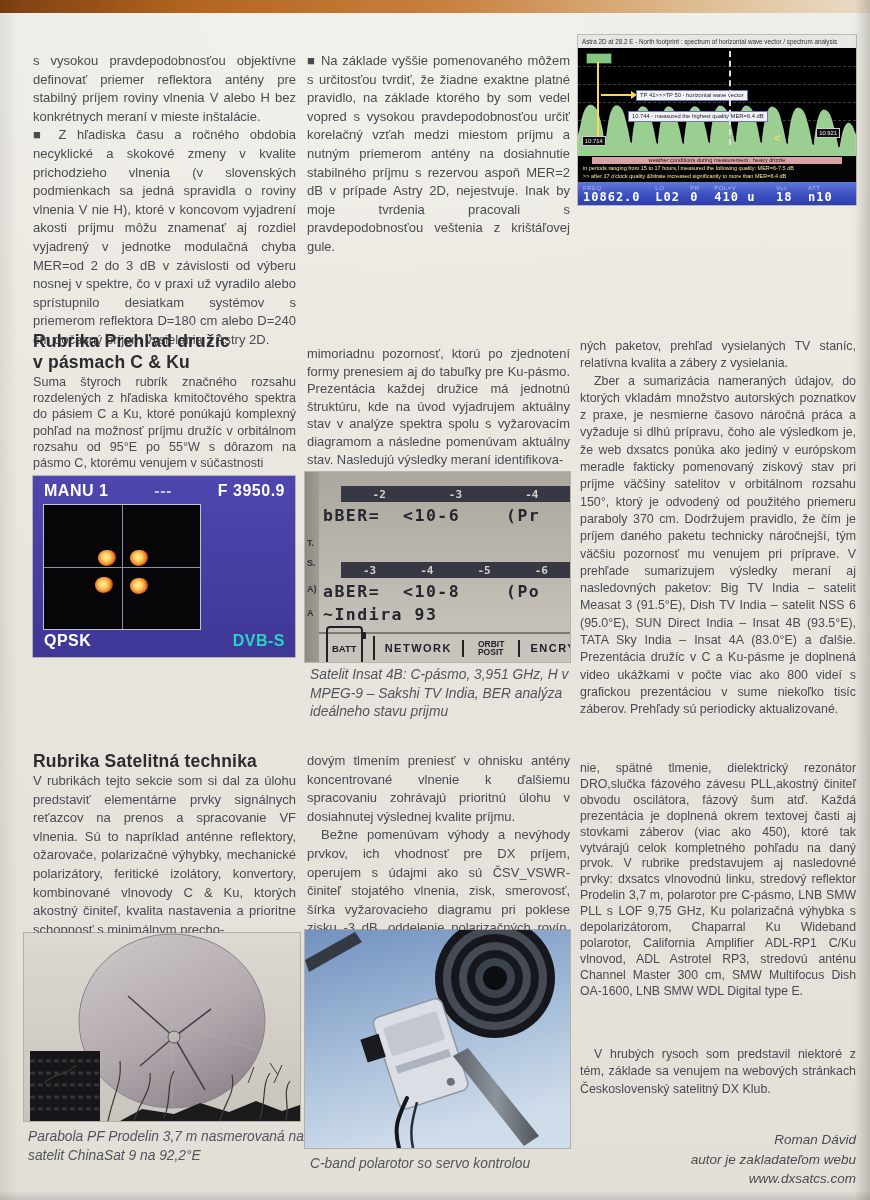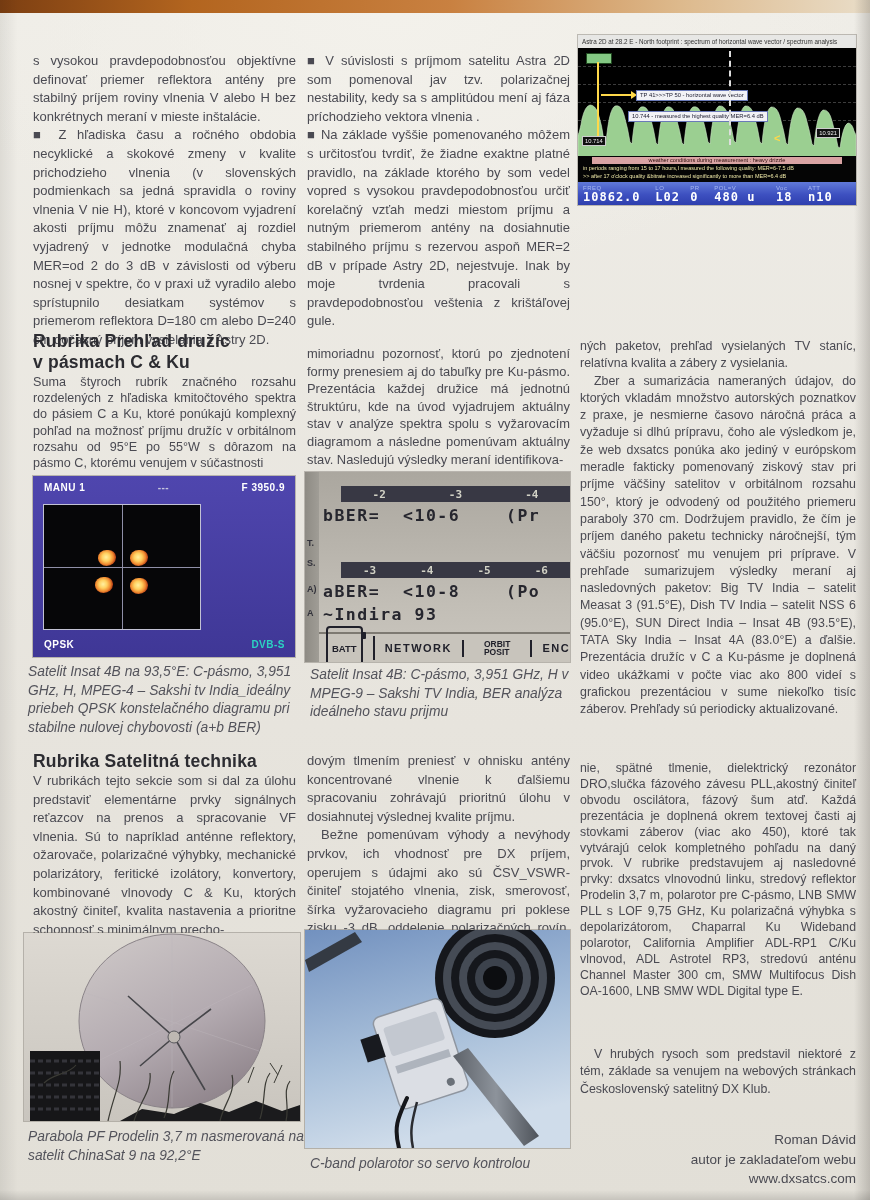--- a/index.html
+++ b/index.html
@@ -22,21 +22,21 @@
   .h1 { position:absolute; font-weight:bold; color:#2c2c31; white-space:pre-line;
         font-size:17.5px; line-height:20.5px; letter-spacing:0.2px; }
   .cap { position:absolute; font-style:italic; color:#53535b; font-size:13.8px; line-height:18.6px; }
 
   .c12 { font-size:13px; line-height:18.6px; }
   .tight { font-size:12.6px; line-height:16.2px; }
   .mid2 { font-size:12.9px; line-height:17.6px; }
   .c3a { font-size:12.4px; line-height:17.3px; }
   .c3b { font-size:12.3px; line-height:15.9px; }
   .indent { text-indent:14px; }
-  .sig { position:absolute; color:#4a4a52; text-align:right;
+  .sig { position:absolute; font-style:italic; color:#4a4a52; text-align:right;
          font-size:13.5px; line-height:19.5px; white-space:pre-line; }
 
   .figframe { box-shadow:0 0 0 1px rgba(110,105,98,0.4); }
 
   
   .spec { position:absolute; left:578px; top:35px; width:278px; height:170px; background:#060606; }
   .spec-title { position:absolute; top:0; left:0; right:0; height:13px; background:#e7e7e5;
                 color:#333; font-size:6.3px; line-height:13px; padding-left:4px;
                 white-space:nowrap; overflow:hidden; }
   .spec-main { position:absolute; top:13px; left:0; right:0; height:109px; background:#000; overflow:hidden; }
@@ -63,21 +63,21 @@
                  background:linear-gradient(180deg,#6079d8 0%,#3d50c0 55%,#2e3fae 100%); }
   .sc { display:flex; flex-direction:column;justify-content:center; }
   .sl { font-size:6px; color:#a9bbf2; letter-spacing:0.5px; }
   .sv { font-size:12px; font-weight:bold; color:#ffffff; font-family:"DejaVu Sans Mono",monospace;
         letter-spacing:1px; margin-top:-1px; white-space:nowrap; }
 
   
   .qpsk { position:absolute; left:33px; top:476px; width:262px; height:181px;
           background:linear-gradient(180deg,#4f46ae,#3f3796); }
   .qpsk-head,.qpsk-foot { position:absolute; left:11px; right:10px; display:flex;
-          justify-content:space-between; color:#fff; font-weight:bold; font-size:10px; letter-spacing:0.5px; }
+          justify-content:space-between; color:#fff; font-weight:bold; font-size:16px; letter-spacing:0.5px; }
   .qpsk-head { top:6px; } .qpsk-foot { bottom:7px; }
   .qpsk-head .mid { color:#c6c6de; }
   .dvbs { color:#2bd3c3; }
   .qpsk-scope { position:absolute; left:10px; top:28px; width:156px; height:124px;
                 background:#060608; border:1px solid #c2c2d4; }
   .cx { position:absolute; left:50%; top:0; width:1px; height:100%; background:#8f8fa8; }
   .cy { position:absolute; top:50%; left:0; height:1px; width:100%; background:#8f8fa8; }
   .blob { position:absolute; width:18px; height:16px; border-radius:50% 45% 55% 50%;
           background:radial-gradient(circle at 45% 45%, #fff0a0 0%, #ffd060 30%, #f08a30 55%,
                      rgba(200,60,20,0.85) 75%, rgba(160,40,20,0) 100%); }
@@ -100,21 +100,21 @@
   .r1 { top:34px; } .r2 { top:110px; } .r3 { top:133px; }
   .ber-btnrow { position:absolute; left:14px; right:0; bottom:0; height:28px; background:#c8c4bc;
                 border-top:2px solid #7e7a72; display:flex; align-items:center; color:#20202a; }
   .ber-batt { margin-left:7px; border:2px solid #20202a; border-radius:4px; font-size:9.5px;
               font-weight:bold; padding:15px 4px; position:relative; }
   .ber-batt::after { content:""; position:absolute; right:-5px; top:4px; width:3px; height:7px;
                      background:#20202a; border-radius:0 1px 1px 0; }
   .ber-div { width:2px; align-self:stretch; margin:2px 0 2px 10px; background:#20202a; }
   .bn { font-size:11px; font-weight:bold; letter-spacing:1.5px; margin-left:10px; }
   .bo { font-size:8.5px; line-height:8.5px; font-weight:bold; white-space:pre-line; margin-left:10px;
-        border-left:2px solid #20202a; border-right:2px solid #20202a; padding:0 20px; }
+        border-left:2px solid #20202a; border-right:2px solid #20202a; padding:0 14px; }
   .be { overflow:hidden; flex:1; white-space:nowrap; }
 
   .photo { position:absolute; display:block; }
 </style>
 </head>
 <body>
 
 <div class="stage">
   <div class="topbar"></div>
   <div class="sheen"></div>
@@ -143,21 +143,20 @@
       <i class="blob b1"></i>
       <i class="blob b2"></i>
       <i class="blob b3"></i>
       <i class="blob b4"></i>
     </div>
     <div class="qpsk-foot">
       <span>QPSK</span>
       <span class="dvbs">DVB-S</span>
     </div>
   </div>
-  <div class="cap" style="left:28px; top:663px; width:272px;">Satelit Insat 4B na 93,5°E: C-pásmo, 3,951 GHz, H, MPEG-4 – Sakshi tv India_ideálny priebeh QPSK konstelačného diagramu pri stabilne nulovej chybovosti (a+b BER)</div>
 
   <div class="h1" style="left:33px; top:751px; width:263px;">Rubrika Satelitná technika</div>
 
   <div class="tb c12" style="left:33px; top:772px; width:263px;">
     <p>V rubrikách tejto sekcie som si dal za úlohu predstaviť elementárne prvky signálnych reťazcov na prenos a spracovanie VF vlnenia. Sú to napríklad anténne reflektory, ožarovače, polarizačné výhybky, mechanické polarizátory, feritické izolátory, konvertory, kombinované vlnovody C &amp; Ku, ktorých akostný činiteľ, kvalita nastavenia a prioritne schopnosť s minimálnym precho-</p>
   </div>
 
   <svg class="photo figframe" style="left:24px; top:933px;" width="276" height="188" viewBox="0 0 276 188">
     <defs>
       <linearGradient id="skyG" x1="0" y1="0" x2="0" y2="1">
@@ -177,21 +176,20 @@
     <circle cx="150" cy="104" r="6" fill="#beb8b2" stroke="#5a5a5e"></circle>
     <rect x="6" y="118" width="70" height="70" fill="#161618"></rect>
     <path d="M6,128 h70 M6,140 h70 M6,152 h70 M6,164 h70 M6,176 h70" stroke="#34343a" stroke-width="3" stroke-dasharray="5 3"></path>
     <path d="M96,188 L118,176 L150,181 L176,170 L205,179 L232,168 L258,178 L276,172 L276,188 Z" fill="#1b1b1d"></path>
     <path d="M84,188 C90,160 98,150 96,128 M110,188 C116,168 128,158 126,140 M140,185 C148,168 142,150 150,138 M196,188 C200,170 212,160 208,142 M236,186 C242,168 238,150 246,140 M262,188 C266,172 258,158 266,148 M20,150 C30,140 44,142 52,132" stroke="#3a3a34" stroke-width="1.2" fill="none"></path>
     <path d="M250,150 l8,-18 M254,142 l-8,-12 M224,150 l6,-16" stroke="#3a3a34" stroke-width="1" fill="none"></path>
   </svg>
   <div class="cap" style="left:28px; top:1128px; width:280px;">Parabola PF Prodelin 3,7 m nasmerovaná na satelit ChinaSat 9 na 92,2°E</div>
 
   <div class="tb c12" style="left:307px; top:52px; width:263px;">
-    <p>■ V súvislosti s príjmom satelitu Astra 2D som pomenoval jav tzv. polarizačnej nestability, kedy sa s amplitúdou mení aj fáza príchodzieho vektora vlnenia .</p>
     <p>■ Na základe vyššie pomenovaného môžem s určitosťou tvrdiť, že žiadne exaktne platné pravidlo, na základe ktorého by som vedel vopred s vysokou pravdepodobnosťou určiť korelačný vzťah medzi miestom príjmu a nutným priemerom antény na dosiahnutie stabilného príjmu s rezervou aspoň MER=2 dB v prípade Astry 2D, nejestvuje. Inak by moje tvrdenia pracovali s pravdepodobnosťou veštenia z krištáľovej gule.</p>
   </div>
 
   <div class="tb mid2" style="left:307px; top:345px; width:263px;">
     <p>mimoriadnu pozornosť, ktorú po zjednotení formy prenesiem aj do tabuľky pre Ku-pásmo. Prezentácia každej družice má jednotnú štruktúru, kde na úvod vyjadrujem aktuálny stav v analýze spektra spolu s vyžarovacím diagramom a následne pomenúvam aktuálny stav. Nasledujú výsledky meraní identifikova-</p>
   </div>
 
   <div class="ber figframe">
     <div class="ber-side">
       <span class="s0">T.</span>
@@ -309,21 +307,21 @@
       <div class="sc" style="flex-basis:13%;">
         <span class="sl">LO</span>
         <span class="sv">L02</span>
       </div>
       <div class="sc" style="flex-basis:9%;">
         <span class="sl">PR</span>
         <span class="sv">0</span>
       </div>
       <div class="sc" style="flex-basis:23%;">
         <span class="sl">POL=V</span>
-        <span class="sv">480 u</span>
+        <span class="sv">410 u</span>
       </div>
       <div class="sc" style="flex-basis:12%;">
         <span class="sl">Voc</span>
         <span class="sv">18</span>
       </div>
       <div class="sc" style="flex-basis:16%;">
         <span class="sl">ATT</span>
         <span class="sv">n10</span>
       </div>
     </div>

